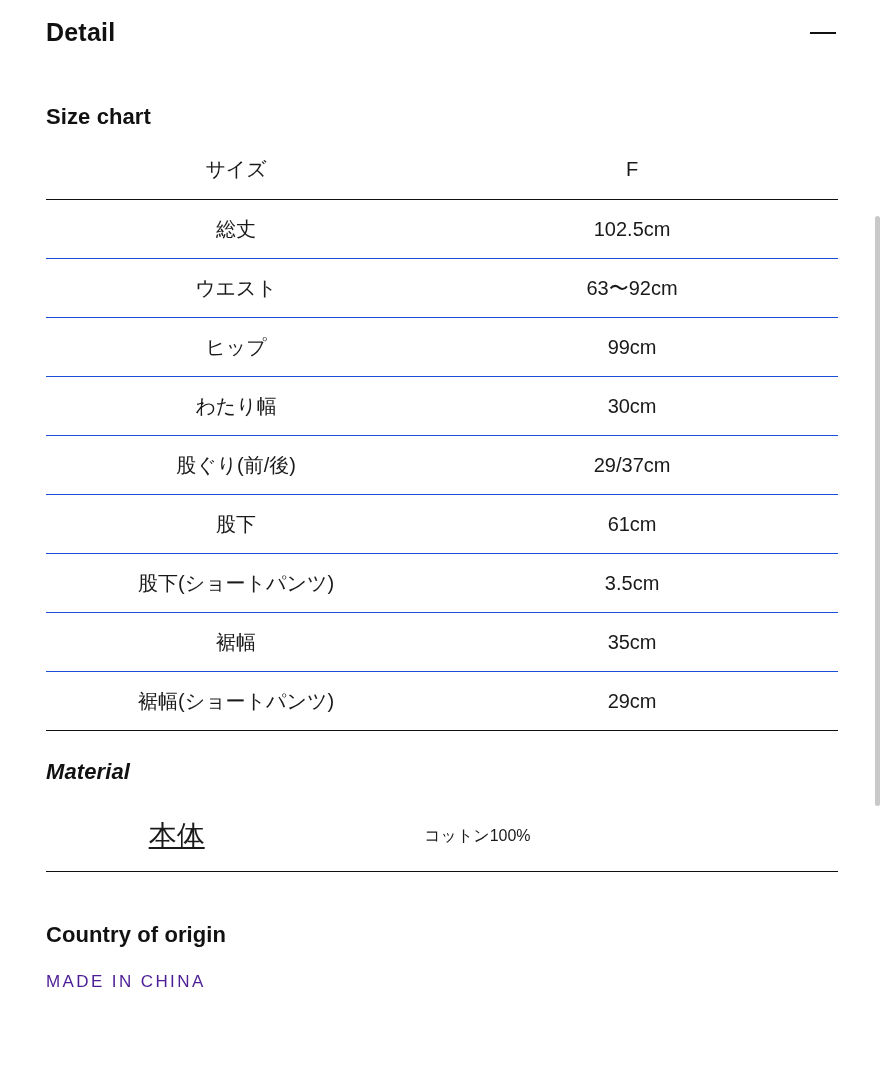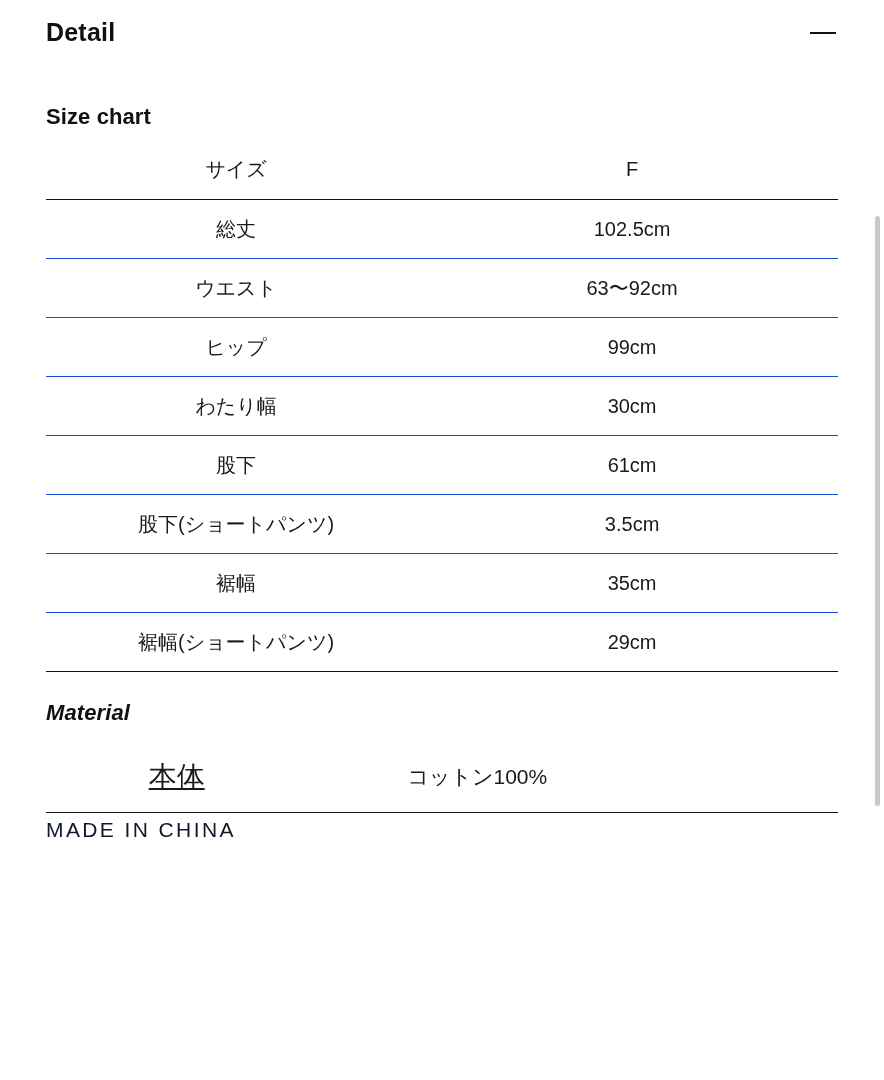--- a/index.html
+++ b/index.html
@@ -90,33 +90,33 @@
   }
   .col-label { width: 48%; }
   .col-value { width: 52%; }
 
   .material-table td {
     padding: 18px 0 16px 0;
     border-bottom: 1px solid #111111;
     border-top: none;
   }
   .material-table .m-label { width: 33%; font-size: 28px; text-decoration: underline; }
-  .material-table .m-value { width: 67%; font-size: 21px; text-align: left; padding-left: 0; }
+  .material-table .m-value { width: 67%; font-size: 16px; text-align: left; padding-left: 0; }
   .material-table .m-value-inner {
     display: block;
     text-align: center;
     width: 340px;
   }
 
   
   .origin-text {
-    margin-top: 5px;
-    font-size: 21px;
+    margin-top: 24px;
+    font-size: 17px;
     letter-spacing: 2.4px;
-    color: #0f172a;
+    color: #4c1d95;
   }
 
   
   .scrollbar-track {
     position: absolute;
     top: 0;
     right: 3px;
     width: 6px;
     height: 1080px;
   }
@@ -160,20 +160,24 @@
       </tr>
       <tr>
         <td class="col-label">ヒップ</td>
         <td class="col-value">99cm</td>
       </tr>
       <tr>
         <td class="col-label">わたり幅</td>
         <td class="col-value">30cm</td>
       </tr>
       <tr>
+        <td class="col-label">股ぐり(前/後)</td>
+        <td class="col-value">29/37cm</td>
+      </tr>
+      <tr>
         <td class="col-label">股下</td>
         <td class="col-value">61cm</td>
       </tr>
       <tr>
         <td class="col-label">股下(ショートパンツ)</td>
         <td class="col-value">3.5cm</td>
       </tr>
       <tr>
         <td class="col-label">裾幅</td>
         <td class="col-value">35cm</td>
@@ -191,19 +195,20 @@
     <tbody>
       <tr>
         <td class="m-label">本体</td>
         <td class="m-value">
           <span class="m-value-inner">コットン100%</span>
         </td>
       </tr>
     </tbody>
   </table>
 
+  <div class="section-heading sec-origin">Country of origin</div>
   <div class="origin-text">MADE IN CHINA</div>
 
 </div>
 
 <div class="scrollbar-track">
   <div class="scrollbar-thumb"></div>
 </div>
 
 </body></html>

